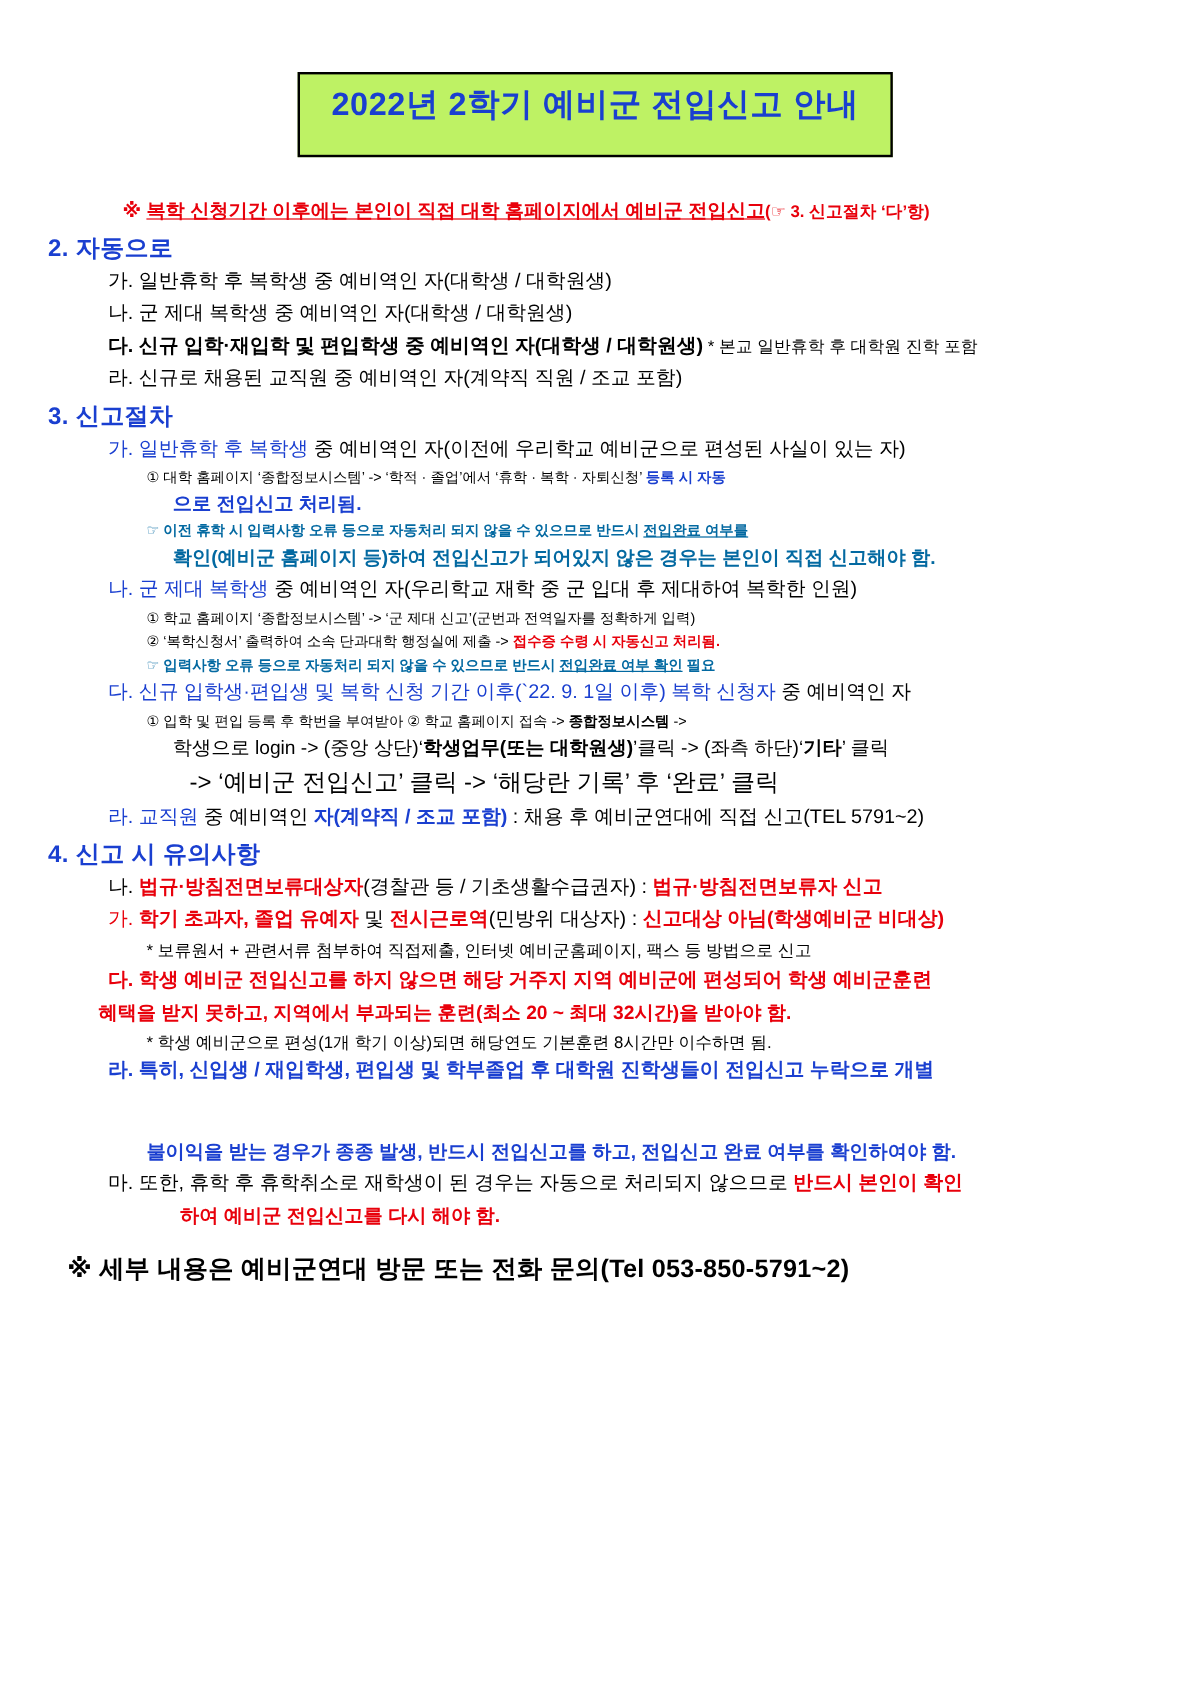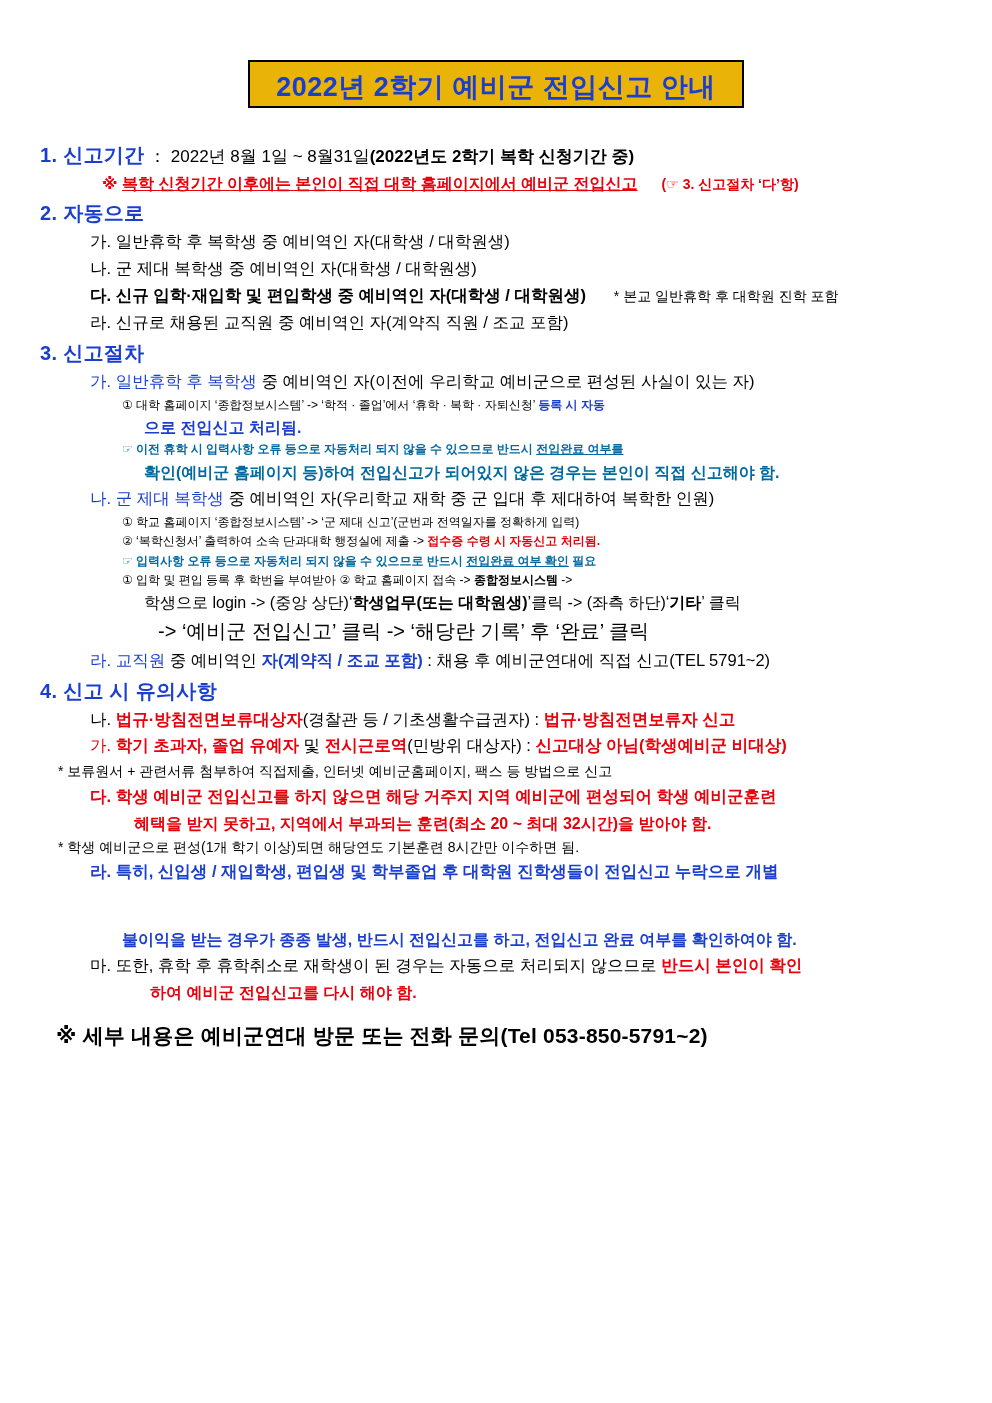--- a/index.html
+++ b/index.html
@@ -23,22 +23,22 @@
   }
 
   
   .title-wrap {
     display: flex;
     justify-content: center;
     margin-bottom: 34px;
   }
   .title-box {
     border: 2px solid #000000;
-    background: #eab308;
-    padding: 7px 26px 1px 26px;
+    background: #bef264;
+    padding: 7px 26px 24px 26px;
     font-size: 27px;
     font-weight: bold;
     color: #1a3fd0;
     letter-spacing: 0.5px;
     white-space: nowrap;
   }
 
   
   .sec {
     margin-bottom: 2px;
@@ -80,21 +80,21 @@
     margin: 0 0 2px 124px;
     line-height: 1.45;
   }
   .note-red {
     font-size: 16px;
     color: #e8000b;
     font-weight: bold;
     margin: 2px 0 4px 68px;
     line-height: 1.45;
   }
-  .small { font-size: 14px; margin-left: 24px; }
+  .small { font-size: 14px; }
   .blue { color: #1a3fd0; }
   .blue-b { color: #1a3fd0; font-weight: bold; }
   .red { color: #e8000b; }
   .red-b { color: #e8000b; font-weight: bold; }
   .orange-b { color: #0369a1; font-weight: bold; }
   .ul { text-decoration: underline; }
   .bk-b { color: #000000; font-weight: bold; }
 
   .footer {
     font-size: 21px;
@@ -106,24 +106,20 @@
 </head>
 <body>
 
 <div class="page">
 
   <div class="title-wrap">
     <div class="title-box">2022년 2학기 예비군 전입신고 안내</div>
   </div>
 
   <div class="sec">
-    <div class="sec-head">
-      <span>1.</span>
-      <span>신고기간</span><span class="plain"> ： 2022년 8월 1일 ~ 8월31일</span><span class="plain"><b>(2022년도 2학기 복학 신청기간 중)</b></span>
-    </div>
     <div class="note-red">
       <span>※ </span><span class="ul">복학 신청기간 이후에는 본인이 직접 대학 홈페이지에서 예비군 전입신고</span><span class="small">(☞ 3. 신고절차 ‘다’항)</span>
     </div>
   </div>
 
   <div class="sec">
     <div class="sec-head">
       <span>2.</span>
       <span>자동으로</span>
     </div>
@@ -172,20 +168,24 @@
     </div>
     <div class="l2">① 학교 홈페이지 ‘종합정보시스템’ -&gt; ‘군 제대 신고’(군번과 전역일자를 정확하게 입력)</div>
     <div class="l2">
       <span>② ‘복학신청서’ 출력하여 소속 단과대학 행정실에 제출 -&gt; </span><span class="red-b">접수증 수령 시 자동신고 처리됨.</span>
     </div>
     <div class="l2 orange-b">
       <span>☞</span>
       <span>입력사항 오류 등으로 자동처리 되지 않을 수 있으므로 반드시 </span><span class="ul">전입완료 여부 확인</span><span> 필요</span>
     </div>
 
+    <div class="l1">
+      <span class="blue">다.</span>
+      <span class="blue">신규 입학생·편입생 및 복학 신청 기간 이후(`22. 9. 1일 이후) 복학 신청자</span><span> 중 예비역인 자</span>
+    </div>
     <div class="l2">
       <span>① 입학 및 편입 등록 후 학번을 부여받아 ② 학교 홈페이지 접속 -&gt; </span><span class="bk-b">종합정보시스템</span><span> -&gt;</span>
     </div>
     <div class="l2-cont">
       <span>학생으로 login -&gt; (중앙 상단)‘</span><span class="bk-b">학생업무(또는 대학원생)</span><span>’클릭 -&gt; (좌측 하단)‘</span><span class="bk-b">기타</span><span>’ 클릭</span>
     </div>
     <div class="l3-cont">-&gt; ‘예비군 전입신고’ 클릭 -&gt; ‘해당란 기록’ 후 ‘완료’ 클릭</div>
 
     <div class="l1">
       <span class="blue">라.</span>
@@ -207,21 +207,21 @@
     <div class="l1">
       <span class="red">가.</span>
       <span class="red-b">학기 초과자, 졸업 유예자</span><span> 및 </span><span class="red-b">전시근로역</span><span>(민방위 대상자) : </span><span class="red-b">신고대상 아님(학생예비군 비대상)</span>
     </div>
     <div class="l2 small">* 보류원서 + 관련서류 첨부하여 직접제출, 인터넷 예비군홈페이지, 팩스 등 방법으로 신고</div>
 
     <div class="l1 red-b">
       <span>다.</span>
       <span>학생 예비군 전입신고를 하지 않으면 해당 거주지 지역 예비군에 편성되어 학생 예비군훈련</span>
     </div>
-    <div class="l2-cont red-b" style="margin-left:100px;">혜택을 받지 못하고, 지역에서 부과되는 훈련(최소 20 ~ 최대 32시간)을 받아야 함.</div>
+    <div class="l2-cont red-b" style="margin-left:48px;">혜택을 받지 못하고, 지역에서 부과되는 훈련(최소 20 ~ 최대 32시간)을 받아야 함.</div>
     <div class="l2 small">* 학생 예비군으로 편성(1개 학기 이상)되면 해당연도 기본훈련 8시간만 이수하면 됨.</div>
 
     <div class="l1 blue-b">
       <span>라.</span>
       <span>특히, 신입생 / 재입학생, 편입생 및 학부졸업 후 대학원 진학생들이 전입신고 누락으로 개별</span>
     </div>
     <div class="l2-cont blue-b" style="margin-left:88px;margin-top:44px;">불이익을 받는 경우가 종종 발생, 반드시 전입신고를 하고, 전입신고 완료 여부를 확인하여야 함.</div>
 
     <div class="l1">
       <span>마.</span>

